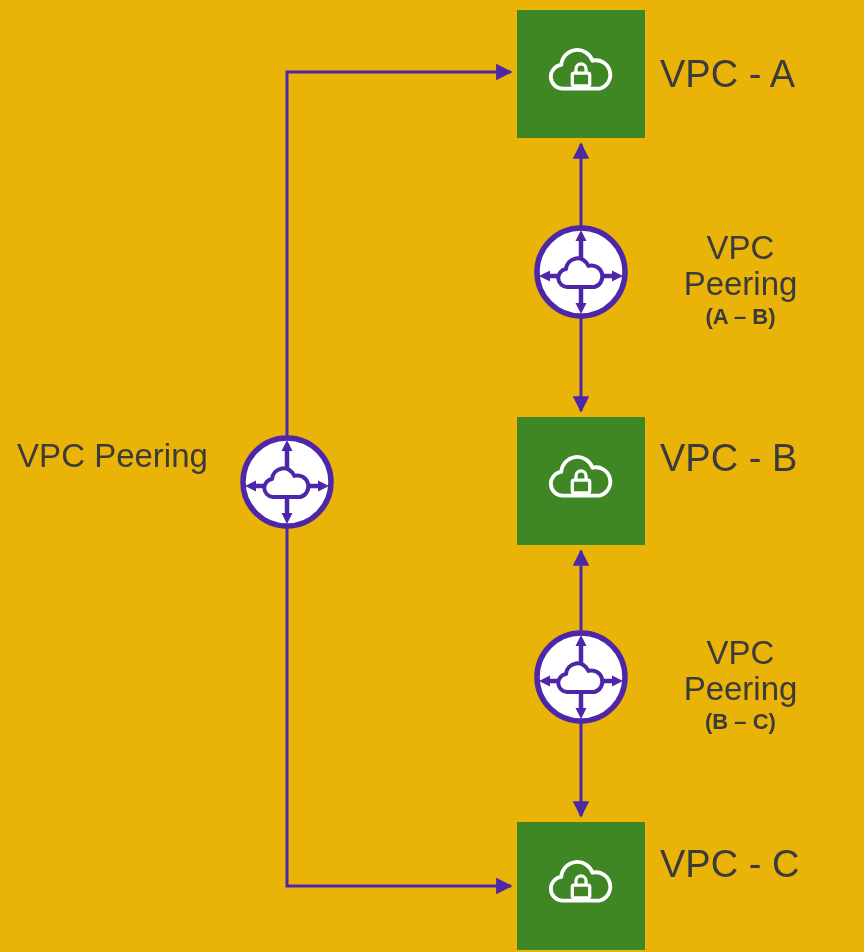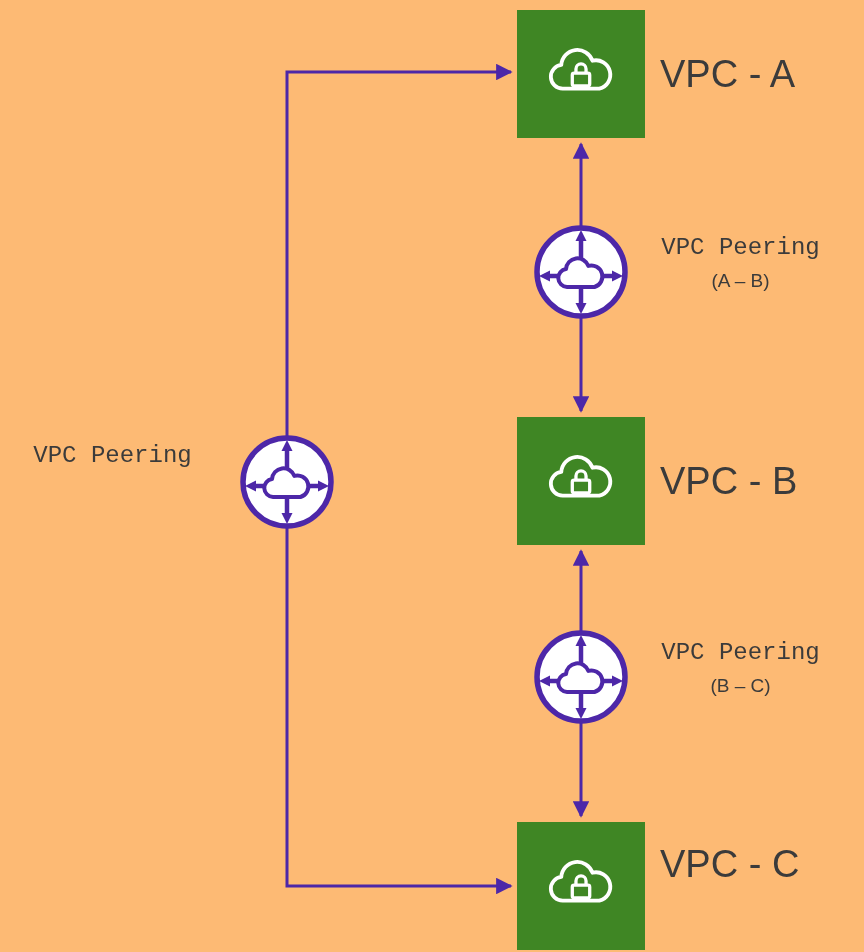--- a/index.html
+++ b/index.html
@@ -5,21 +5,21 @@
   html, body {
     margin: 0;
     padding: 0;
     background: #ffffff;
     font-family: "Liberation Sans", sans-serif;
   }
   .canvas {
     position: relative;
     width: 864px;
     height: 952px;
-    background: #fdba74;
+    background: #eab308;
     overflow: hidden;
   }
   svg.connectors {
     position: absolute;
     left: 0;
     top: 0;
   }
   .conn {
     stroke: var(--peering-purple, #4D27A8);
     stroke-width: 3;
@@ -49,41 +49,41 @@
     position: absolute;
     left: 660px;
     height: 128px;
     display: flex;
     align-items: center;
     font-size: 38px;
     color: var(--text-dark, #3B3B3B);
     white-space: nowrap;
   }
   .vpc-label-a { top: 10px; }
-  .vpc-label-b { top: 417px; }
+  .vpc-label-b { top: 394px; }
   .vpc-label-c { top: 800px; }
 
   .peering-icon {
     position: absolute;
     width: 96px;
     height: 96px;
     color: var(--peering-purple, #4D27A8);
   }
   .peering-icon svg { width: 96px; height: 96px; }
   .peering-ab { left: 533px; top: 224px; }
   .peering-bc { left: 533px; top: 629px; }
   .peering-ac { left: 239px; top: 434px; }
 
   .peer-label {
     position: absolute;
     text-align: center;
     color: var(--text-dark, #3B3B3B);
   }
-  .peer-label .main { font-size: 24px; line-height: 36px; font-family: Liberation Mono, monospace; }
-  .peer-label .pair { font-size: 19px; line-height: 30px; font-weight: normal; }
+  .peer-label .main { font-size: 33px; line-height: 36px; }
+  .peer-label .pair { font-size: 22px; line-height: 30px; font-weight: bold; }
   .peer-label-ab { left: 648px; top: 230px; width: 185px; }
   .peer-label-bc { left: 648px; top: 635px; width: 185px; }
   .peer-label-ac { left: 5px;   top: 438px; width: 215px; }
 </style>
 </head>
 <body>
 
 <svg width="0" height="0" style="position:absolute" aria-hidden="true">
   <defs>
     <symbol id="icon-vpc" viewBox="0 0 96 96">

